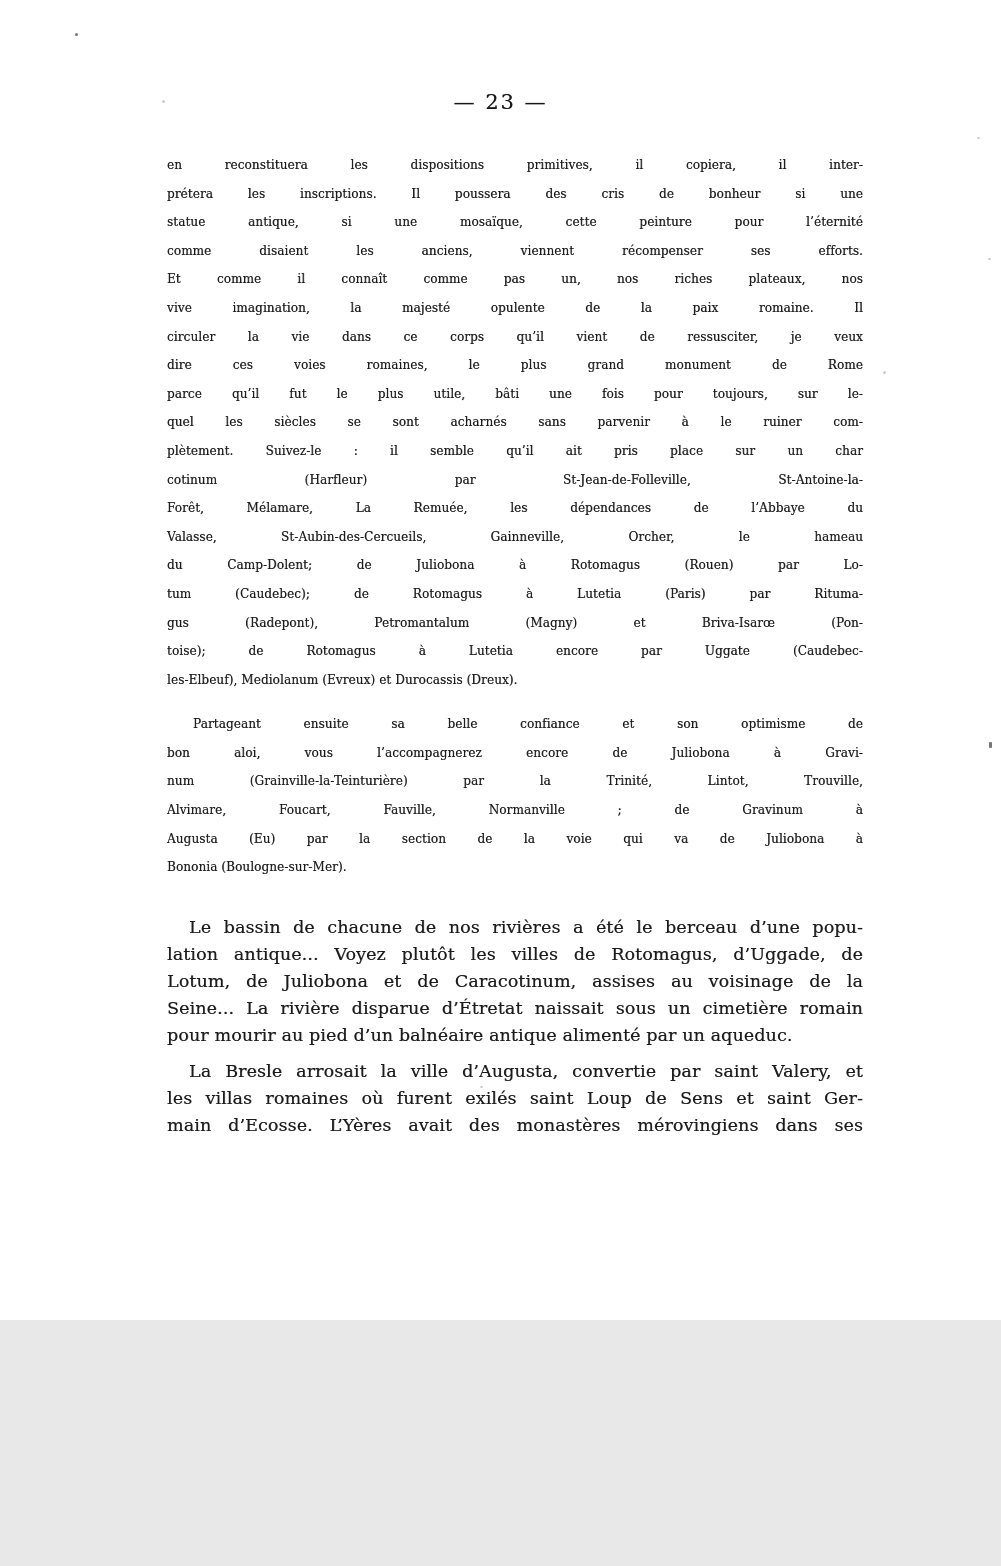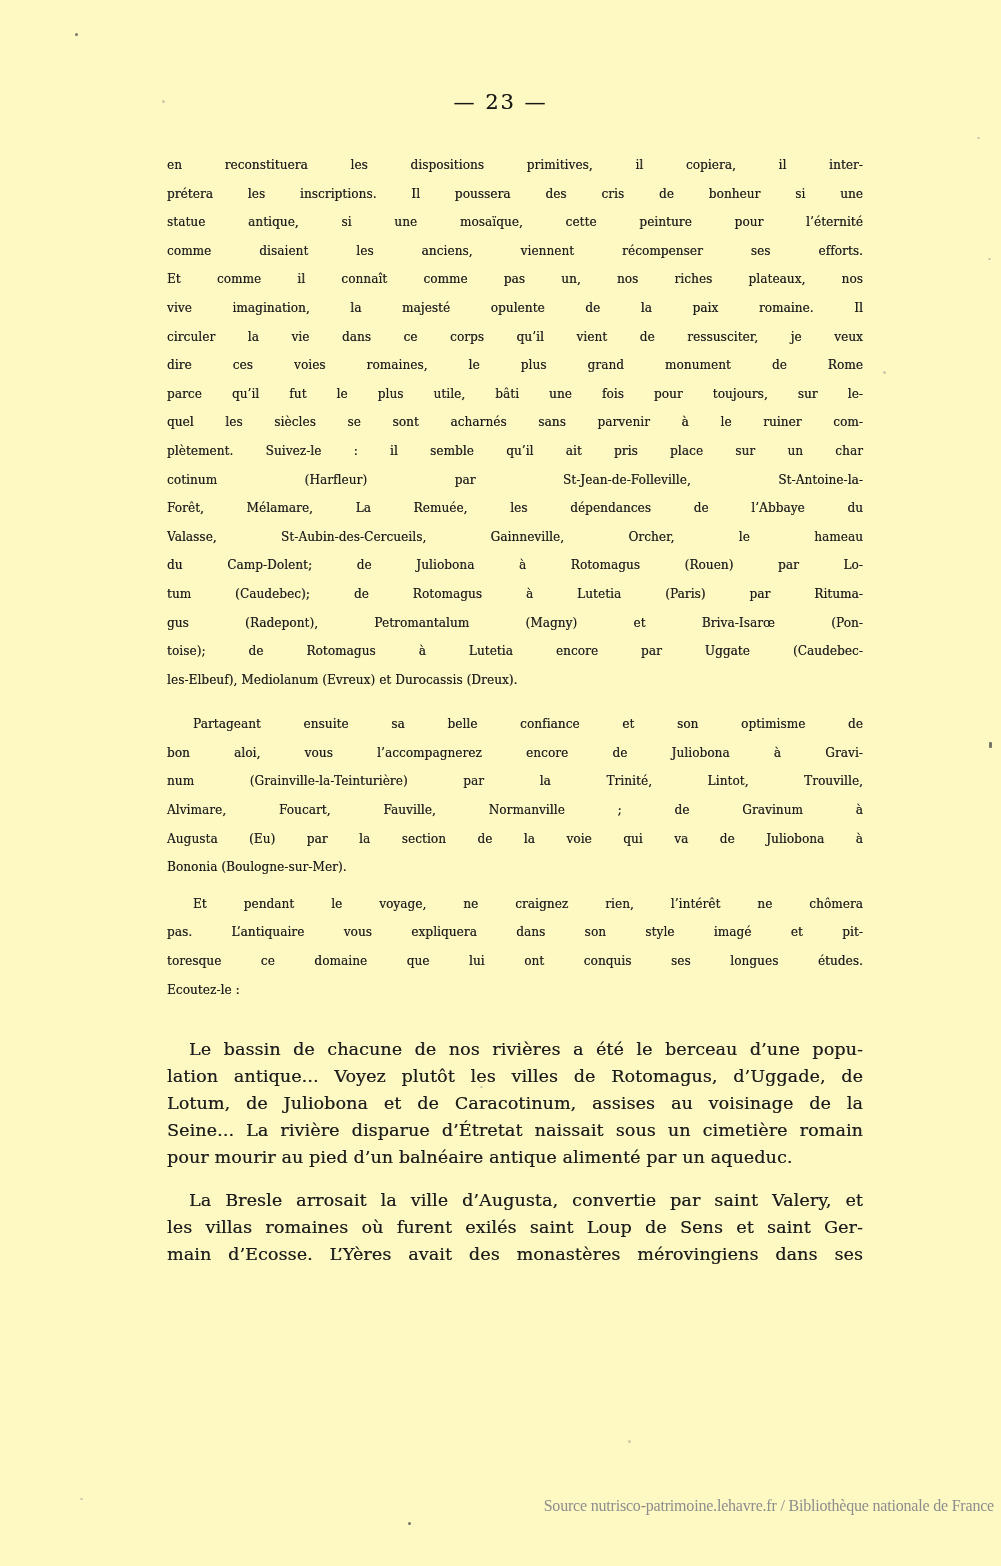--- a/index.html
+++ b/index.html
@@ -1,19 +1,19 @@
 <!DOCTYPE html>
 <html><head>
 <meta charset="utf-8">
 <style>
   html,body{margin:0;padding:0;background:#e8e8e8;}
   .page{
     position:relative;
-    width:1001px;height:1566px;
-    background:#fef9c3;
+    width:1001px;height:1320px;
+    background:#ffffff;
     overflow:hidden;
     font-family:"DejaVu Serif", serif;
     color:#1b1b1b;
   }
   .pageno{
     position:absolute;top:90px;left:0;right:0;
     text-align:center;
     font-size:21px;
     letter-spacing:2px;
     color:#171717;
@@ -88,34 +88,28 @@
         <div class="line nj">les-Elbeuf), Mediolanum (Evreux) et Durocassis (Dreux).</div>
       </div>
       <div class="para main" style="margin-top: 16px;">
         <div class="line" style="text-indent: 26px;">Partageant ensuite sa belle confiance et son optimisme de</div>
         <div class="line">bon aloi, vous l’accompagnerez encore de Juliobona à Gravi-</div>
         <div class="line">num (Grainville-la-Teinturière) par la Trinité, Lintot, Trouville,</div>
         <div class="line">Alvimare, Foucart, Fauville, Normanville ; de Gravinum à</div>
         <div class="line">Augusta (Eu) par la section de la voie qui va de Juliobona à</div>
         <div class="line nj">Bononia (Boulogne-sur-Mer).</div>
       </div>
-      <div class="para main" style="margin-top: 8px;">
-        <div class="line" style="text-indent: 26px;">Et pendant le voyage, ne craignez rien, l’intérêt ne chômera</div>
-        <div class="line">pas. L’antiquaire vous expliquera dans son style imagé et pit-</div>
-        <div class="line">toresque ce domaine que lui ont conquis ses longues études.</div>
-        <div class="line nj">Ecoutez-le :</div>
-      </div>
       <div class="para quote" style="margin-top: 32px;">
         <div class="line" style="text-indent: 22px;">Le bassin de chacune de nos rivières a été le berceau d’une popu-</div>
         <div class="line">lation antique... Voyez plutôt les villes de Rotomagus, d’Uggade, de</div>
         <div class="line">Lotum, de Juliobona et de Caracotinum, assises au voisinage de la</div>
         <div class="line">Seine... La rivière disparue d’Étretat naissait sous un cimetière romain</div>
         <div class="line nj">pour mourir au pied d’un balnéaire antique alimenté par un aqueduc.</div>
       </div>
-      <div class="para quote" style="margin-top: 16px;">
+      <div class="para quote" style="margin-top: 9px;">
         <div class="line" style="text-indent: 22px;">La Bresle arrosait la ville d’Augusta, convertie par  saint Valery, et</div>
         <div class="line">les villas romaines où furent exilés saint Loup de Sens et saint Ger-</div>
         <div class="line">main d’Ecosse. L’Yères avait des monastères mérovingiens dans ses</div>
       </div>
     </div>
 
   <div class="footer">Source nutrisco-patrimoine.lehavre.fr / Bibliothèque nationale de France</div>
 
   <div class="speck" style="left:75px;top:33px;width:3px;height:3px;"></div>
   <div class="speck light" style="left:162px;top:100px;width:3px;height:3px;"></div>

